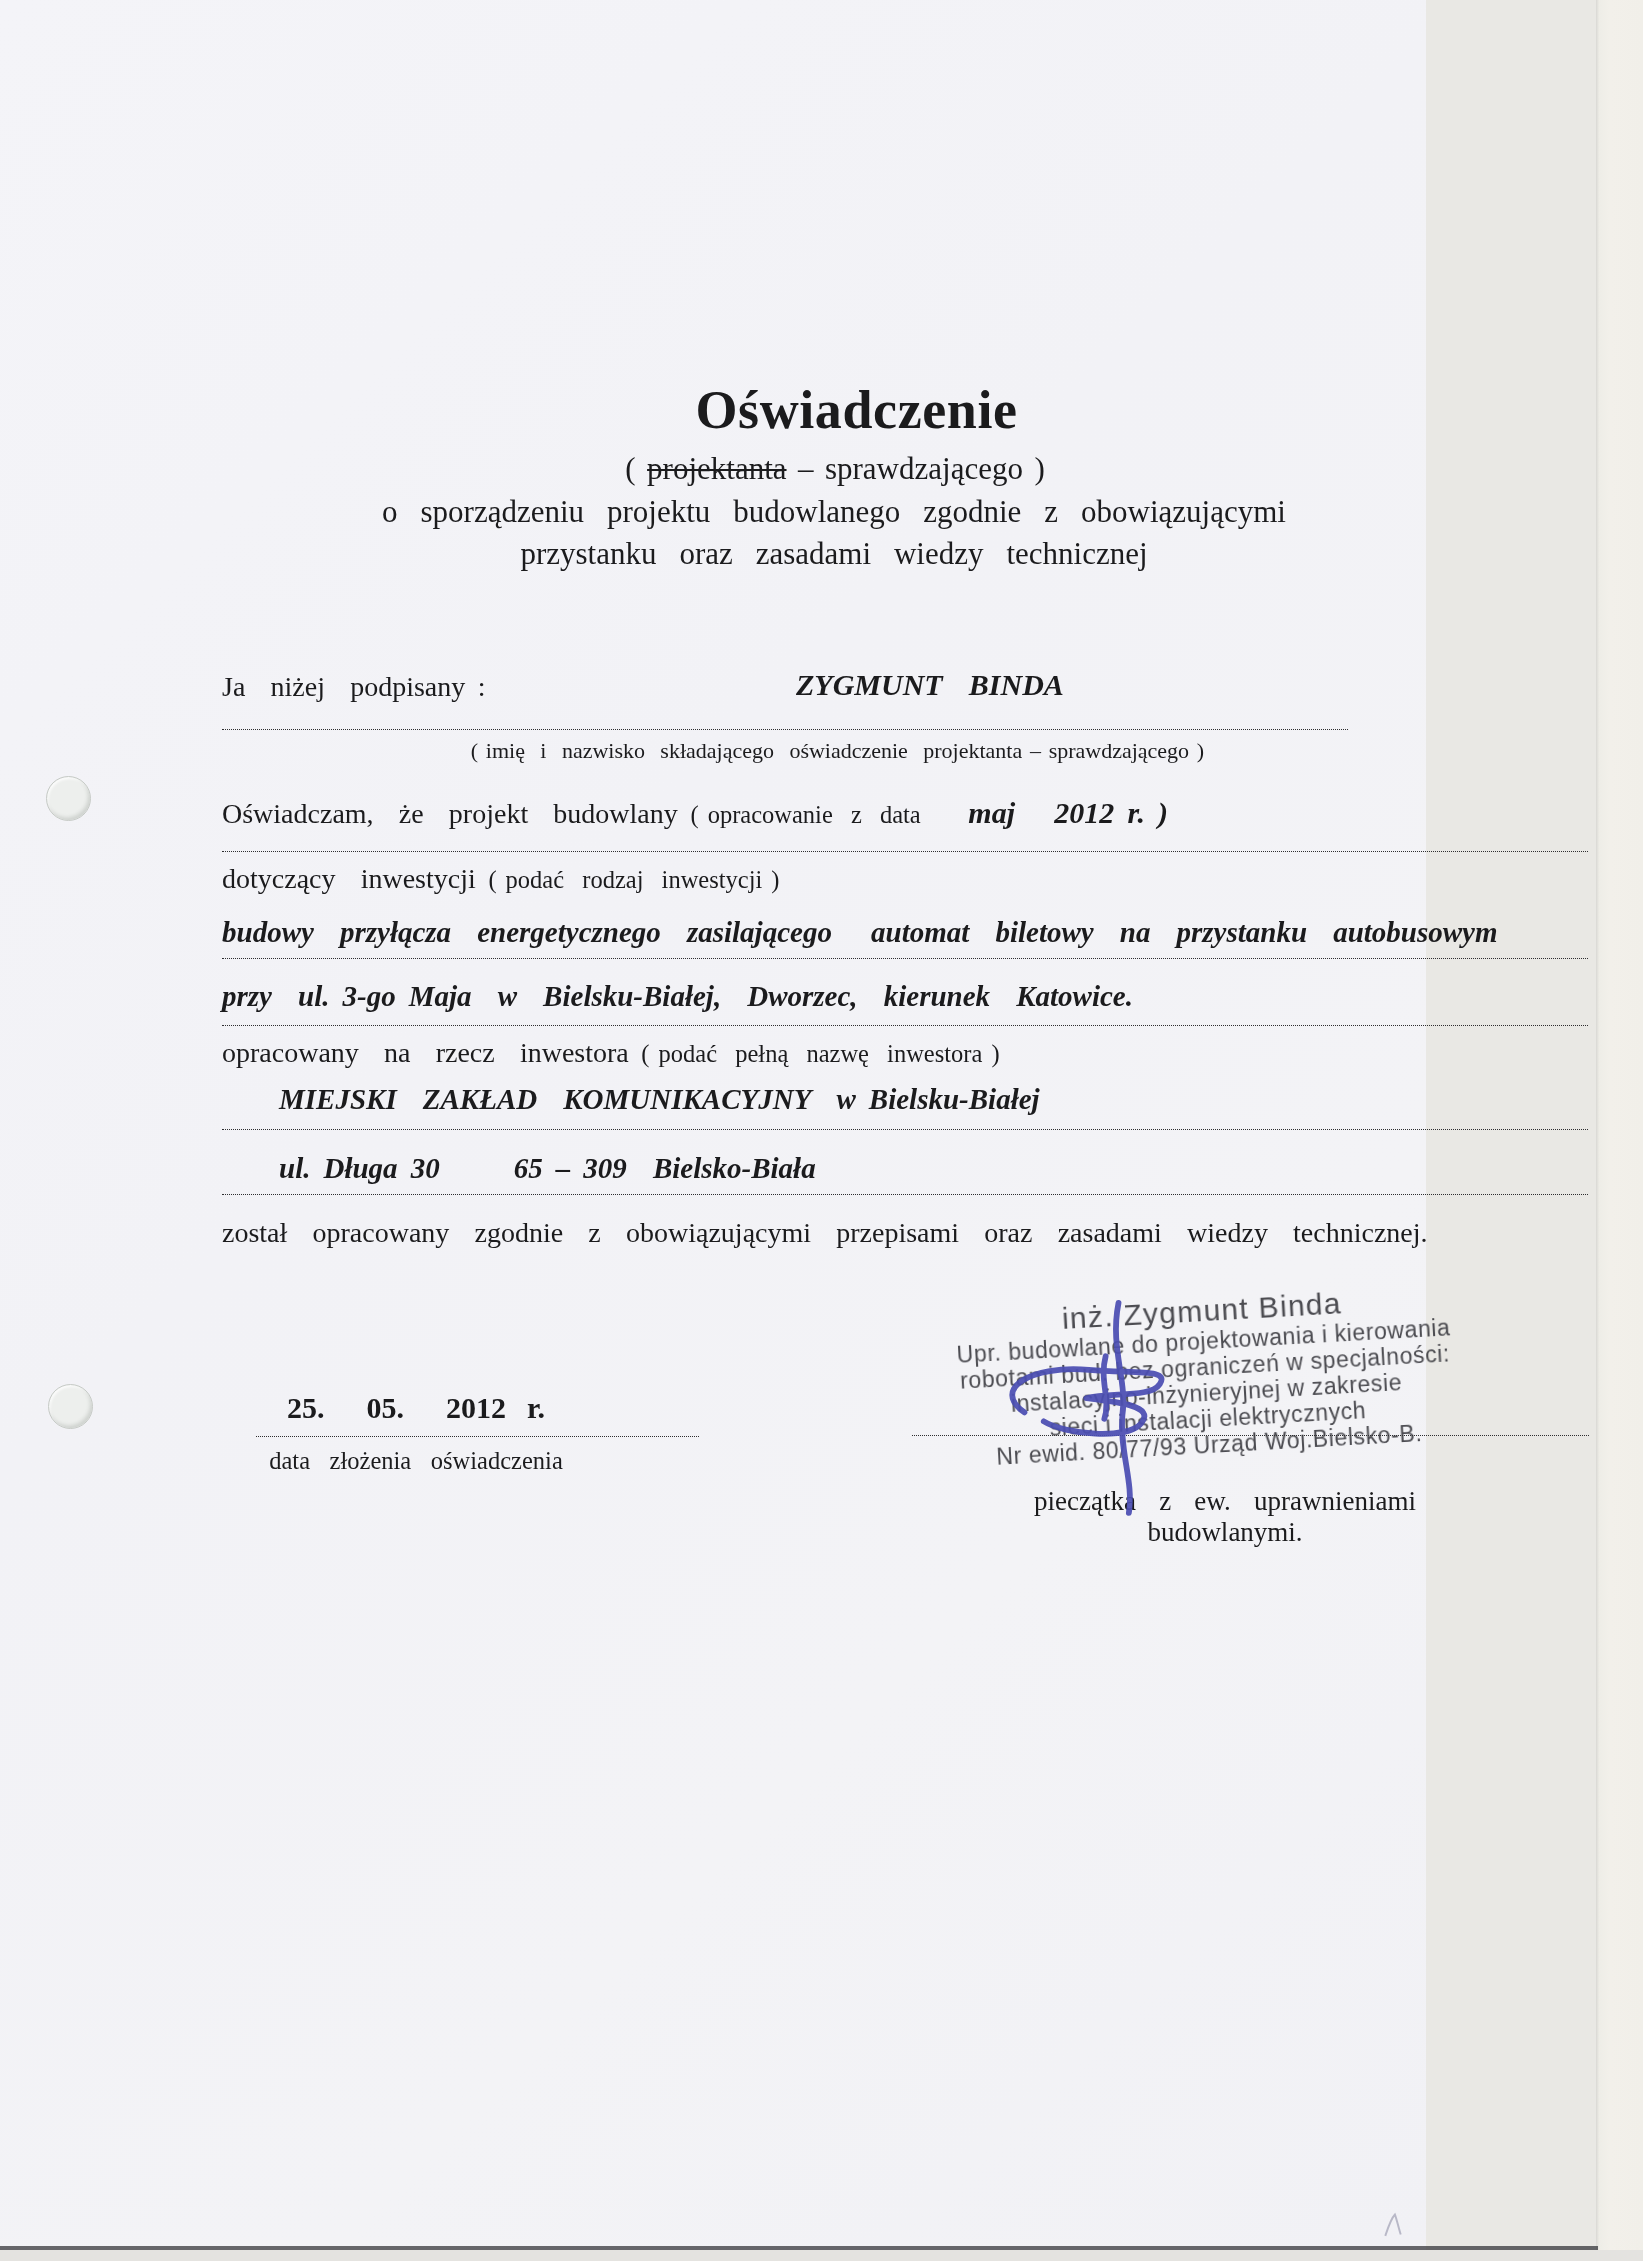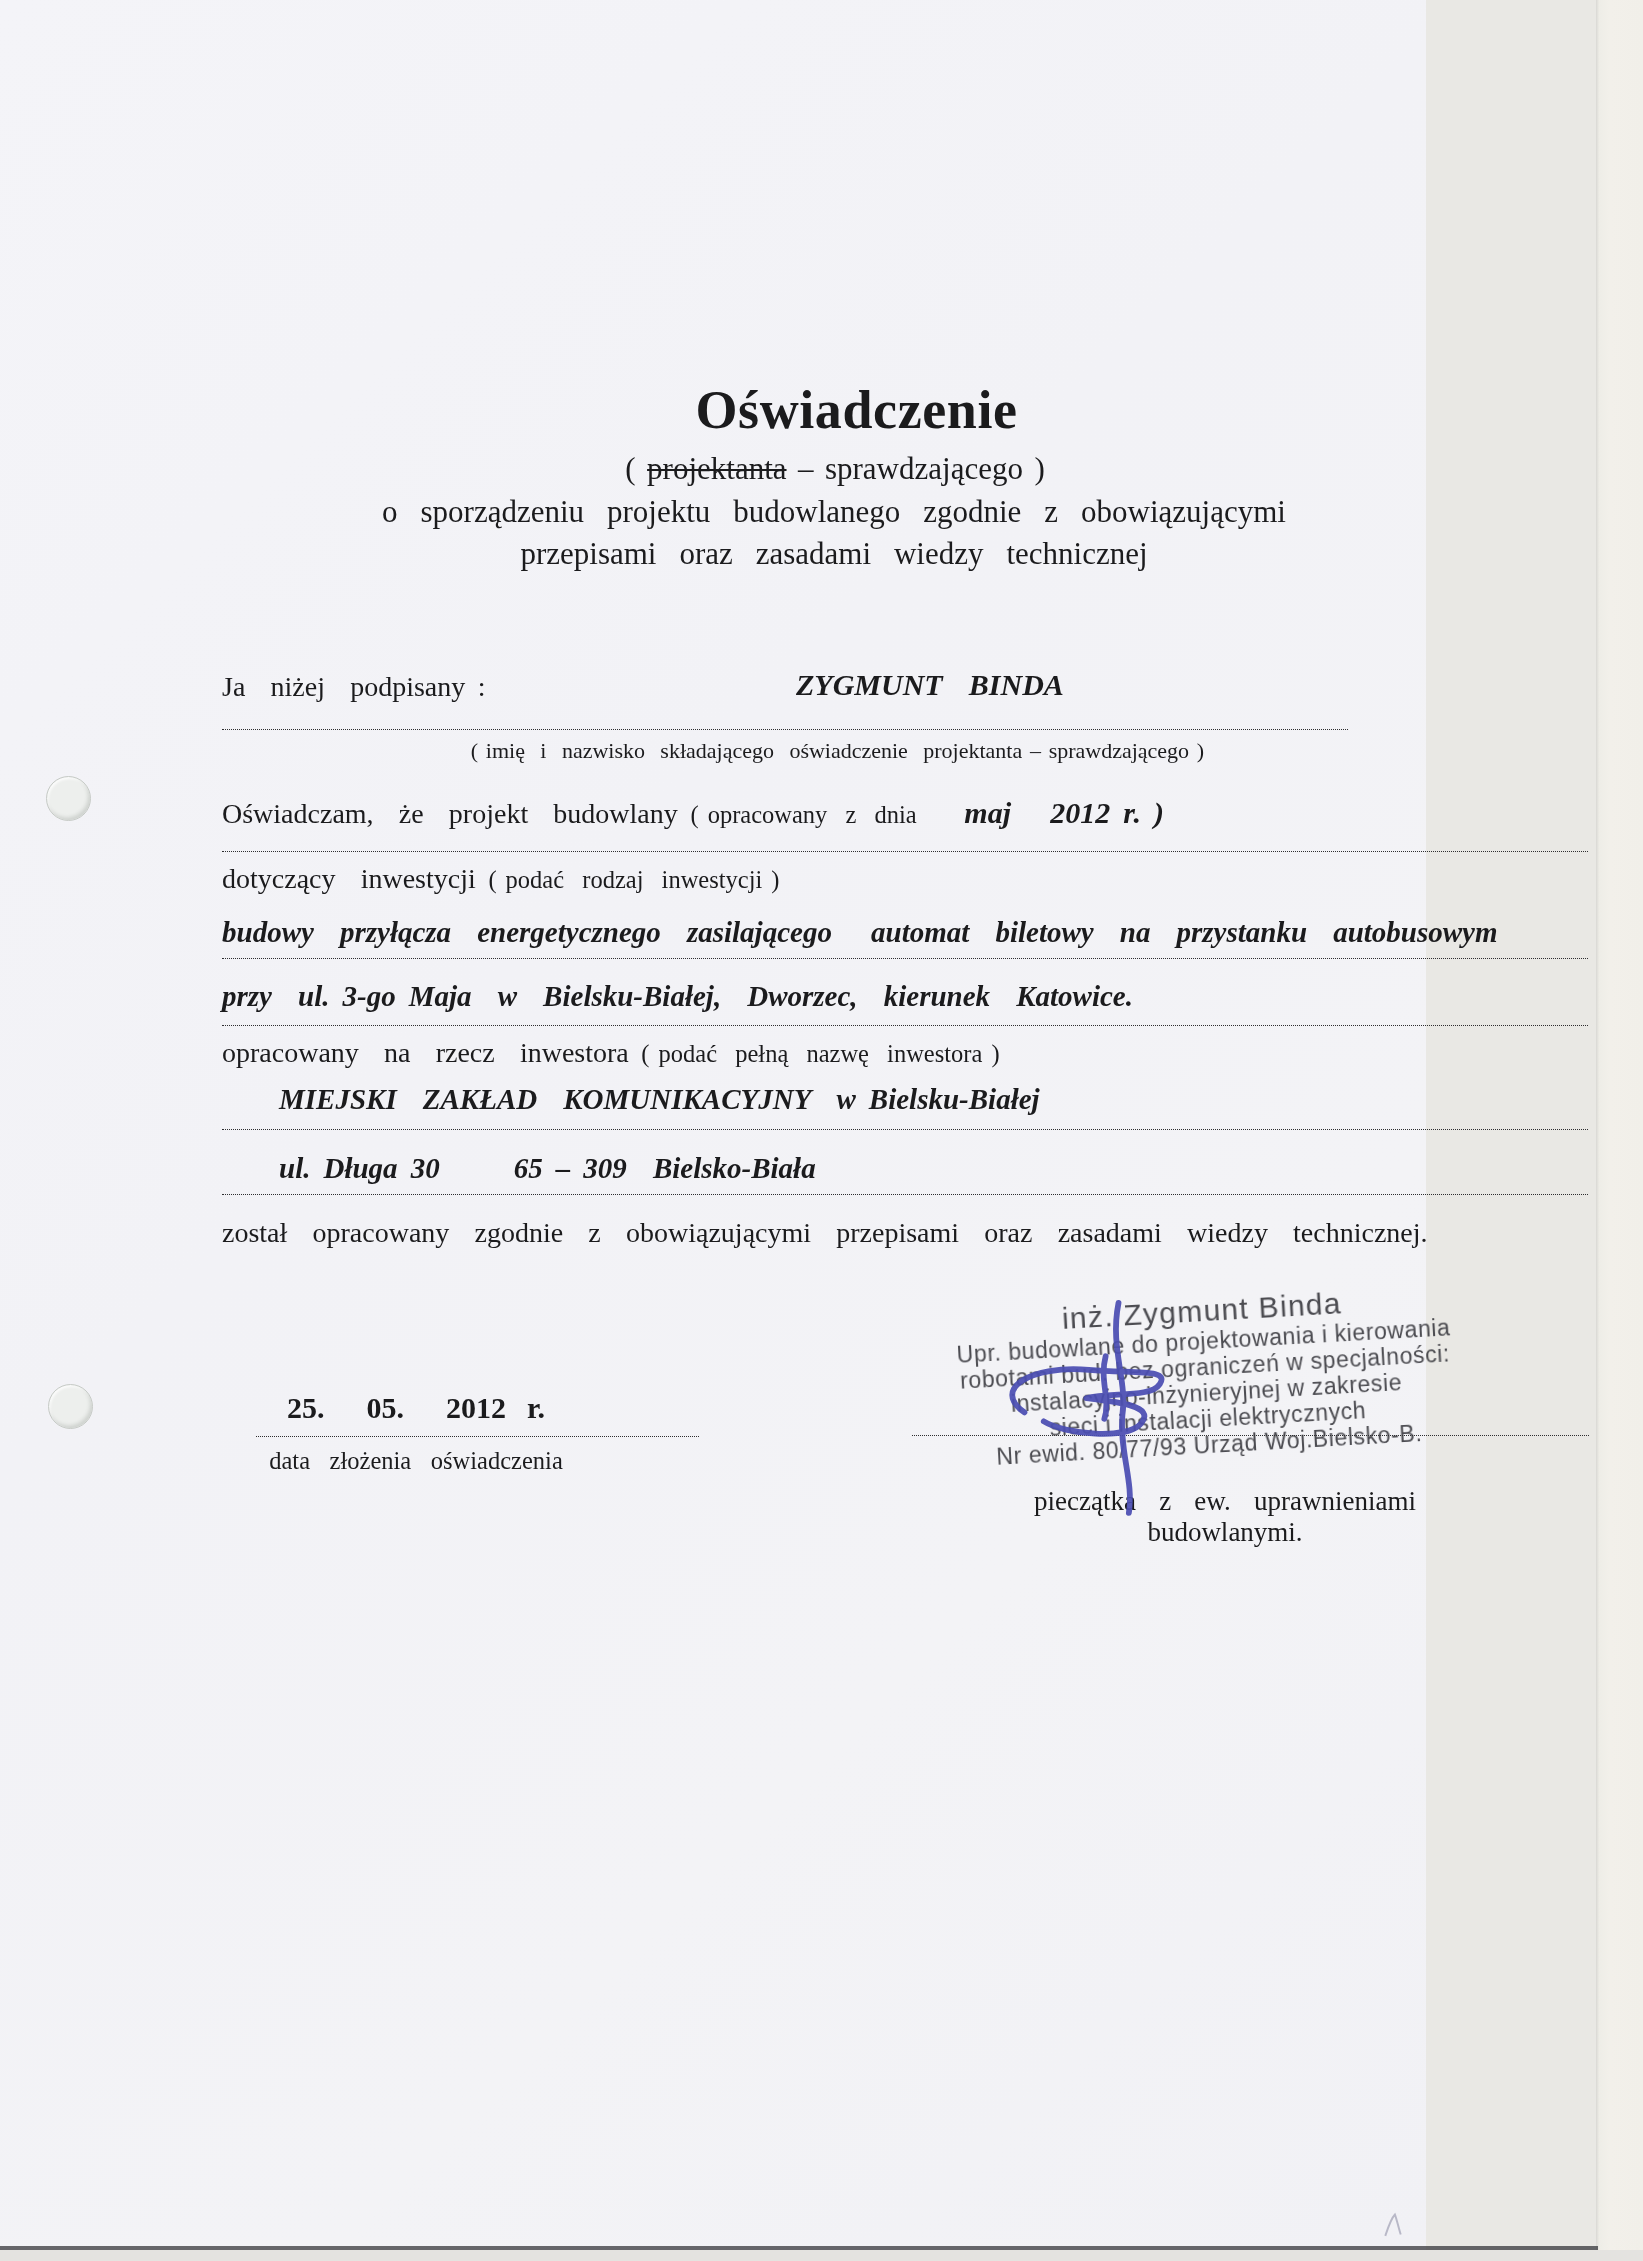--- a/index.html
+++ b/index.html
@@ -58,32 +58,32 @@
   <div class="abs hole" style="left:46px;top:776px;width:43px;height:43px;"></div>
   <div class="abs hole" style="left:48px;top:1384px;width:43px;height:43px;"></div>
 
   <div class="abs center title t" style="left:222px;top:379px;width:1269px;">Oświadczenie</div>
 
   <div class="abs center subtitle" style="left:223px;top:451px;width:1224px;">
     <span class="t">( </span><span class="t struck">projektanta</span><span class="t"> – sprawdzającego )</span>
   </div>
 
   <div class="abs center subtitle t" style="left:222px;top:494px;width:1224px;">o  sporządzeniu  projektu  budowlanego  zgodnie  z  obowiązującymi</div>
-  <div class="abs center subtitle t" style="left:222px;top:536px;width:1224px;">przepisami  oraz  zasadami  wiedzy  technicznej</div>
+  <div class="abs center subtitle t" style="left:222px;top:536px;width:1224px;">przystanku  oraz  zasadami  wiedzy  technicznej</div>
 
   <div class="abs body-txt" style="left:222px;top:669px;width:1366px;">
     <span class="t">Ja  niżej  podpisany :</span>
     <span class="t bi" style="position:absolute;left:574px;top:-2.6px;font-size:30px;">ZYGMUNT  BINDA</span>
   </div>
   <div class="abs dline" style="left:222px;top:729px;width:1126px;"></div>
   <div class="abs center small-cap t" style="left:322px;top:738px;width:1031px;">( imię  i  nazwisko  składającego  oświadczenie  projektanta – sprawdzającego )</div>
 
   <div class="abs body-txt" style="left:222px;top:794px;width:1366px;">
     <span class="t">Oświadczam,  że  projekt  budowlany</span>
-    <span class="t hint">( opracowany  z  dnia</span>
+    <span class="t hint">( opracowanie  z  data</span>
     <span class="t bi" style="margin-left:35px;font-size:30px;">maj   2012 r. )</span>
   </div>
   <div class="abs dline" style="left:222px;top:851px;width:1366px;"></div>
 
   <div class="abs body-txt" style="left:222px;top:861px;width:1366px;">
     <span class="t">dotyczący  inwestycji</span>
     <span class="t hint">( podać  rodzaj  inwestycji )</span>
   </div>
 
   <div class="abs body-txt bi t" style="left:222px;top:914px;width:1392px;font-size:29px;">budowy  przyłącza  energetycznego  zasilającego   automat  biletowy  na  przystanku  autobusowym</div>

